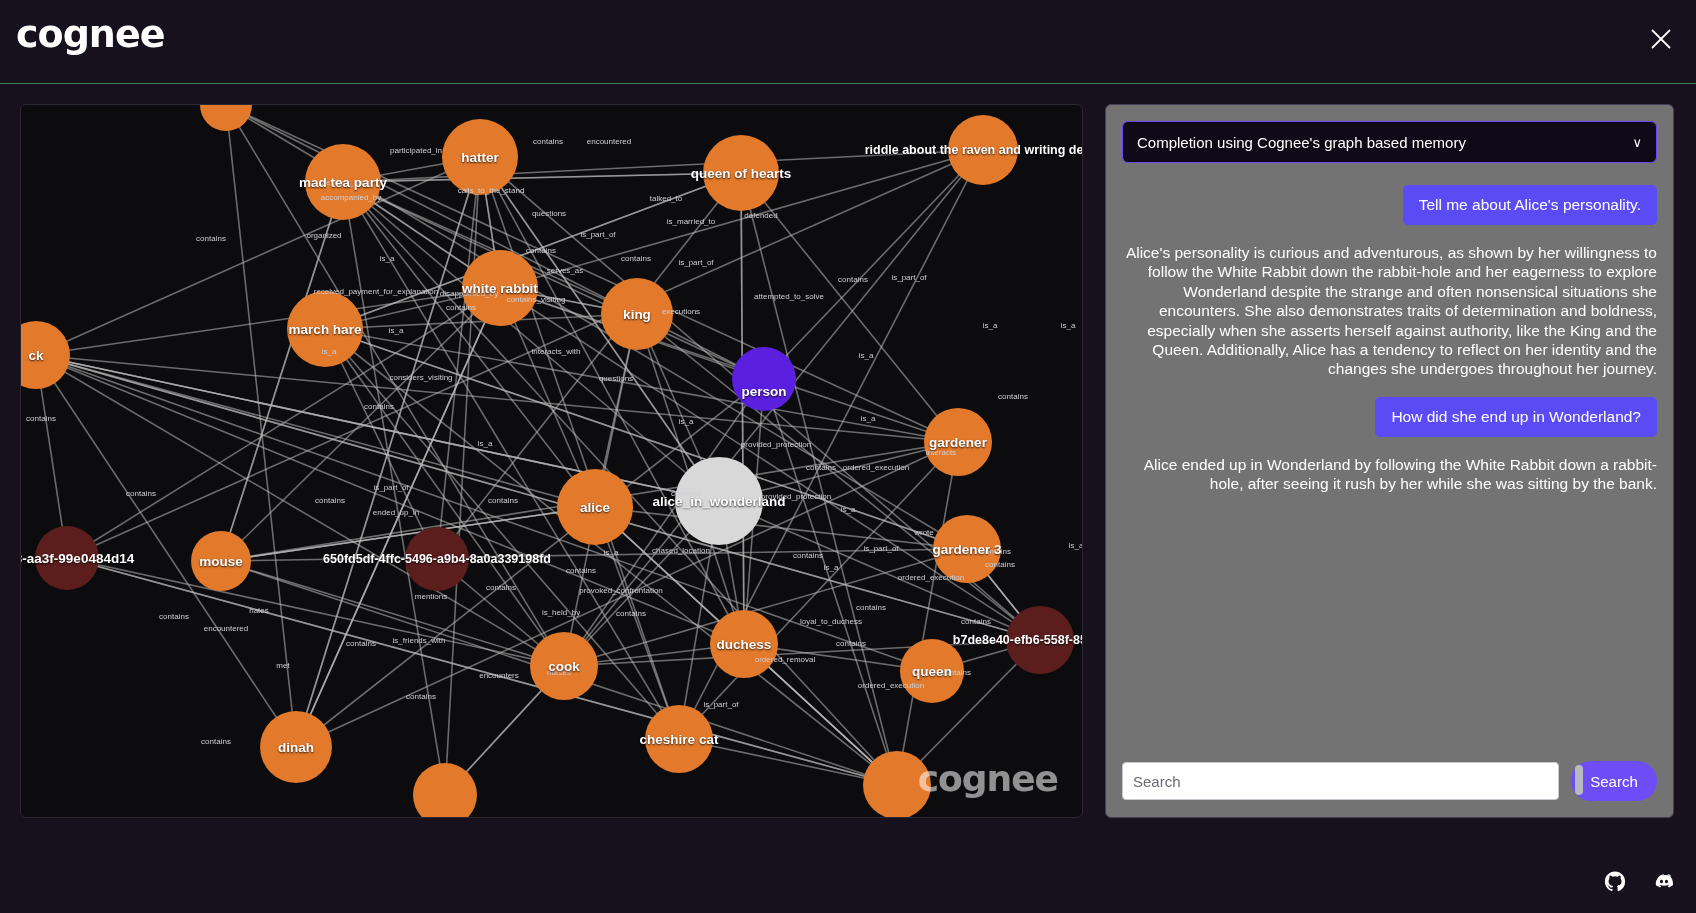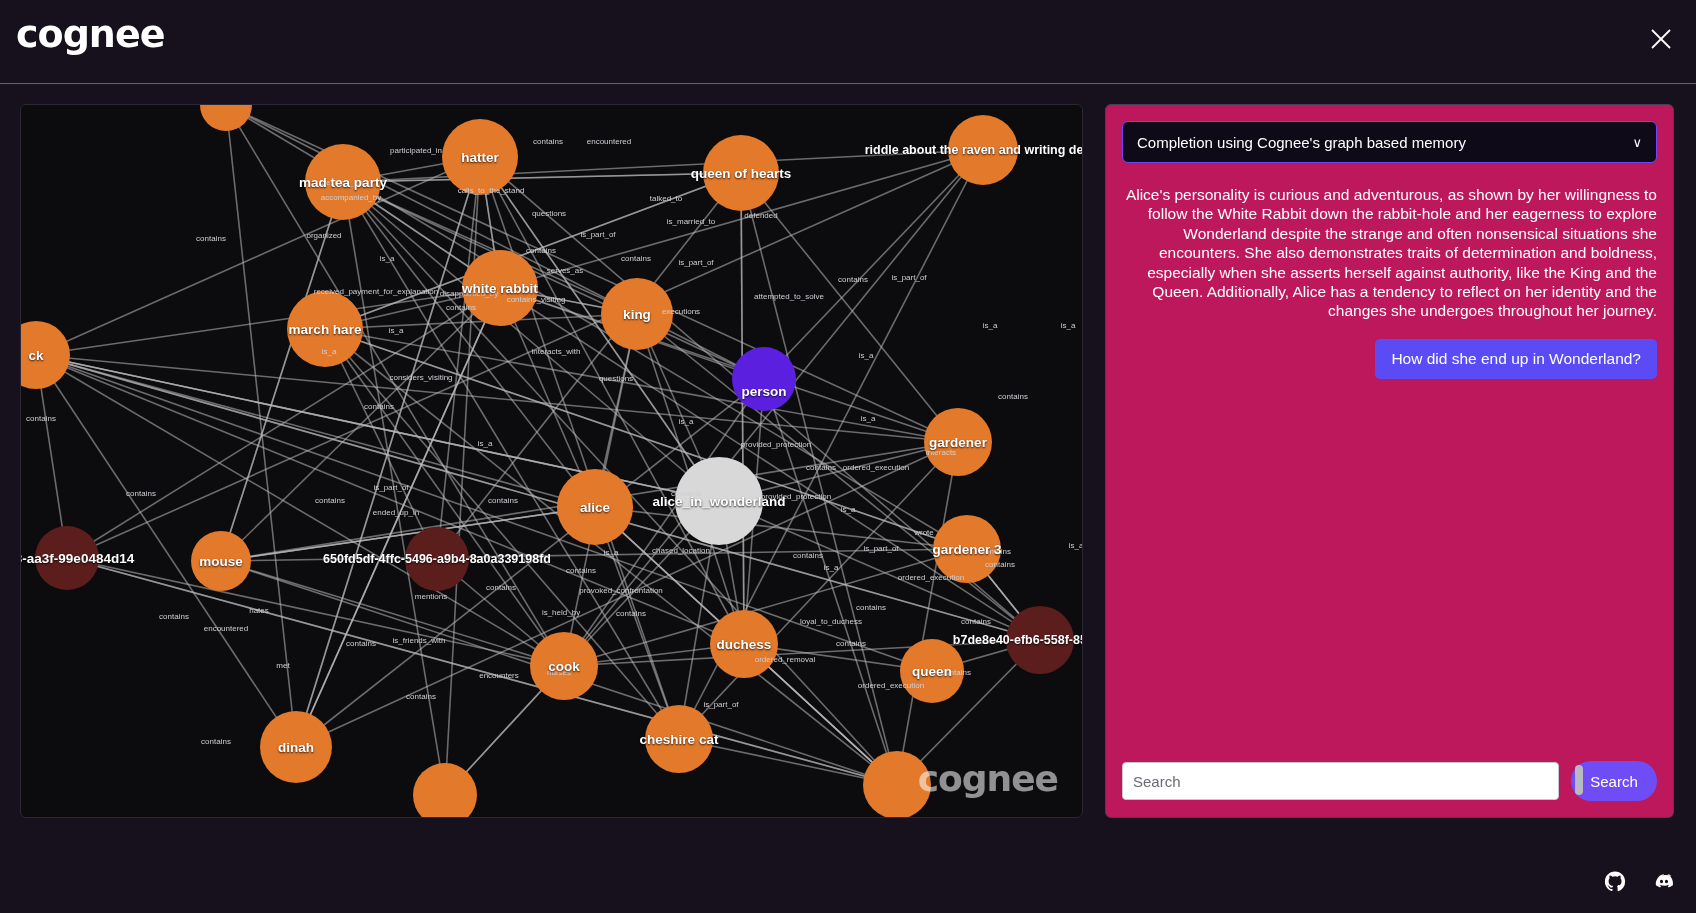--- a/index.html
+++ b/index.html
@@ -90,21 +90,21 @@
     letter-spacing: -1px;
     font-family: "DejaVu Sans", sans-serif;
     pointer-events: none;
   }
 
   
   .chat-panel {
     position: relative;
     width: 569px;
     height: 714px;
-    background: #be185d;
+    background: #737373;
     border: 1px solid #463f57;
     border-radius: 6px;
     padding: 16px;
     display: flex;
     flex-direction: column;
   }
   .select-wrap {
     position: relative;
     height: 42px;
     border: 1px solid #6b46ff;
@@ -486,25 +486,31 @@
       <div class="graph-watermark">cognee</div>
     </div>
 
     <div class="chat-panel">
       <div class="select-wrap">
         <span class="sel-text">Completion using Cognee's graph based memory</span>
         <span class="chevron">∨</span>
       </div>
 
       <div class="messages" id="messages">
+          <div class="msg-row user">
+            <div class="bubble-user">Tell me about Alice's personality.</div>
+          </div>
           <div class="msg-row bot">
             <div class="bubble-bot">Alice's personality is curious and adventurous, as shown by her willingness to follow the White Rabbit down the rabbit-hole and her eagerness to explore Wonderland despite the strange and often nonsensical situations she encounters. She also demonstrates traits of determination and boldness, especially when she asserts herself against authority, like the King and the Queen. Additionally, Alice has a tendency to reflect on her identity and the changes she undergoes throughout her journey.</div>
           </div>
           <div class="msg-row user">
             <div class="bubble-user">How did she end up in Wonderland?</div>
+          </div>
+          <div class="msg-row bot">
+            <div class="bubble-bot">Alice ended up in Wonderland by following the White Rabbit down a rabbit-hole, after seeing it rush by her while she was sitting by the bank.</div>
           </div>
         </div>
 
       <div class="search-row">
         <input class="search-input" type="text" placeholder="Search" style="">
         <div class="input-scroll"></div>
         <button class="search-btn">Search</button>
       </div>
     </div>
   </div>

